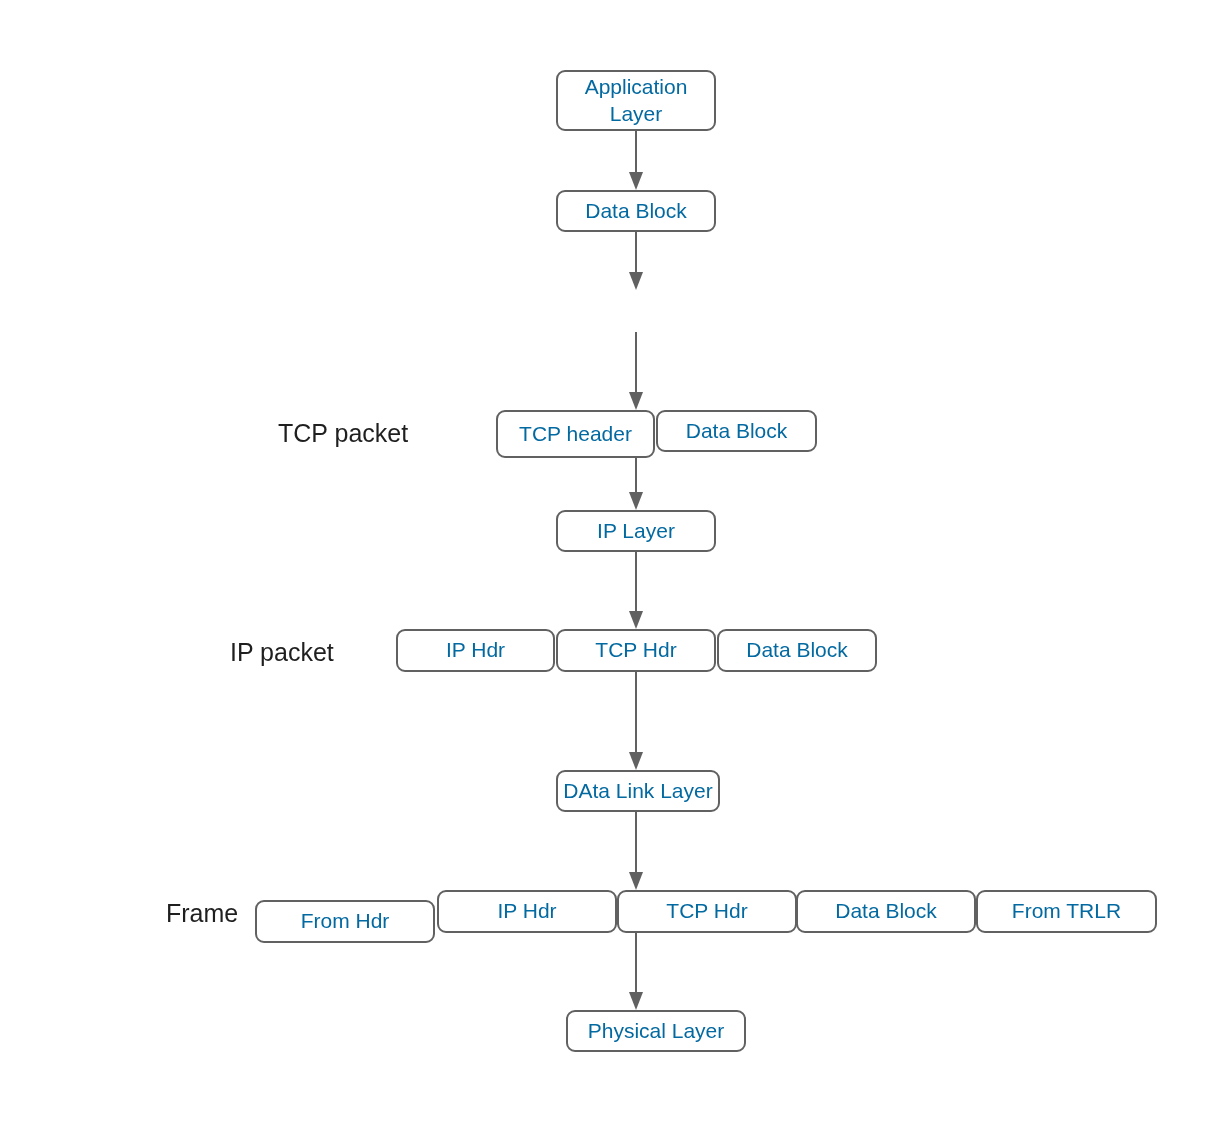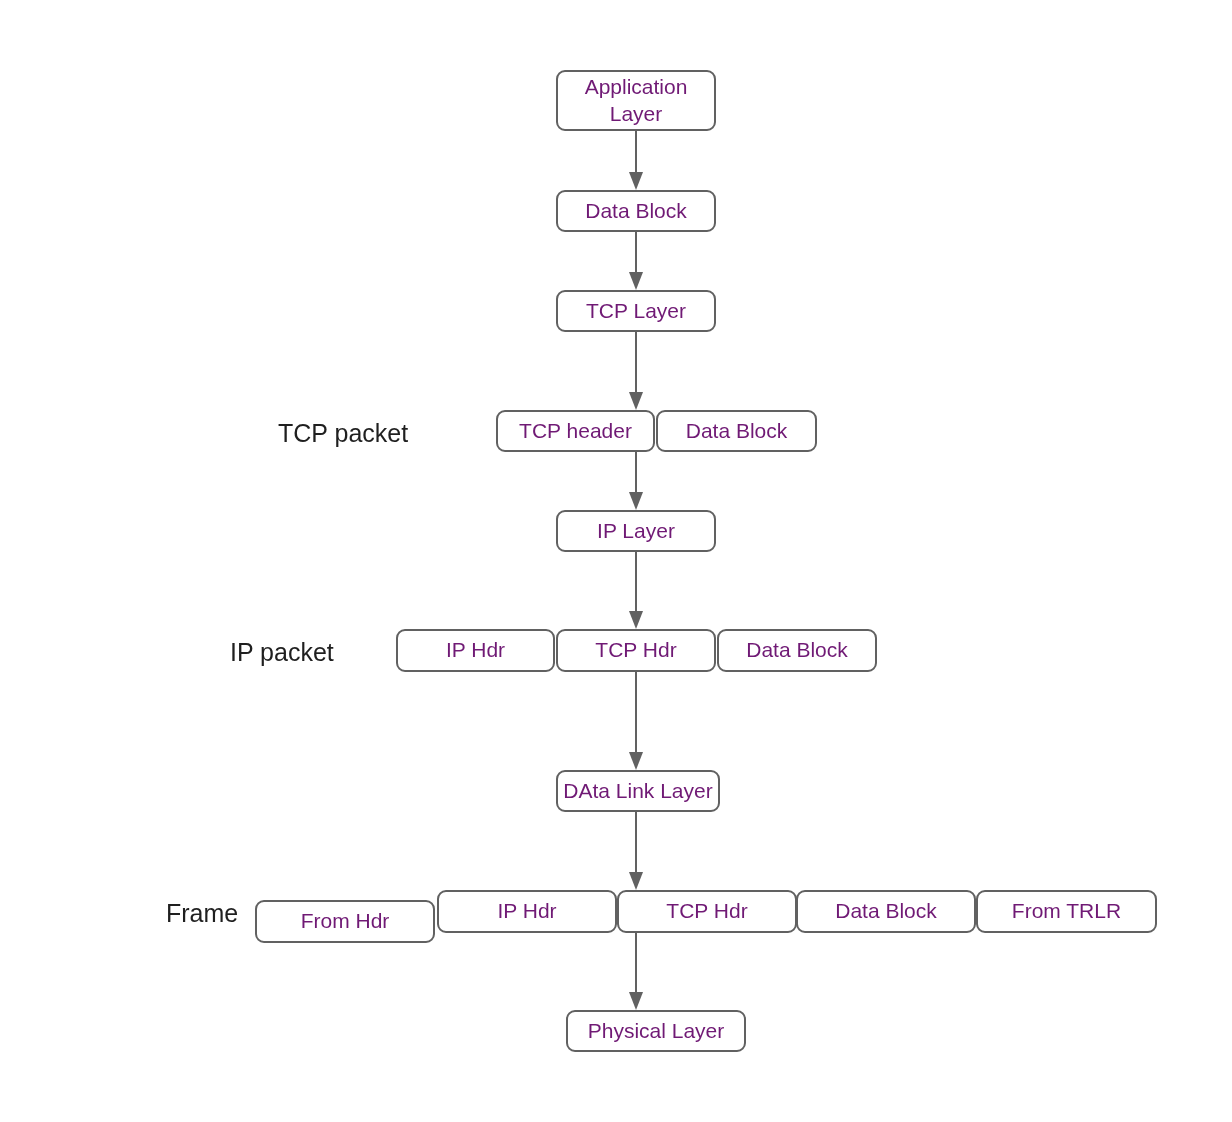--- a/index.html
+++ b/index.html
@@ -27,21 +27,21 @@
     box-sizing: border-box;
     border: 2px solid #616161;
     border-radius: 9px;
     background: #ffffff;
     display: flex;
     align-items: center;
     justify-content: center;
     text-align: center;
     font-size: 21px;
     line-height: 1.25;
-    color: #701a75;
+    color: #0369a1;
     z-index: 3;
   }
   .node .node-label {
     display: block;
     white-space: pre-line;
   }
   .side-label {
     position: absolute;
     font-size: 25px;
     color: #1f1f1f;
@@ -115,39 +115,36 @@
 
   <div class="node" style="left:556px; top:70px; width:160px; height:61px;">
     <span class="node-label">Application
 Layer</span>
   </div>
 
   <div class="node" style="left:556px; top:190px; width:160px; height:42px;">
     <span class="node-label">Data Block</span>
   </div>
 
-  <div class="node" style="left:556px; top:290px; width:160px; height:42px;">
-    <span class="node-label">TCP Layer</span>
-  </div>
 
   <div class="node" style="left:556px; top:510px; width:160px; height:42px;align-items:center;">
     <span class="node-label">IP Layer</span>
   </div>
 
   <div class="node" style="left:556px; top:770px; width:164px; height:42px;">
     <span class="node-label">DAta Link Layer</span>
   </div>
 
   <div class="node" style="left:566px; top:1010px; width:180px; height:42px;">
     <span class="node-label">Physical Layer</span>
   </div>
 
   <div class="side-label" style="left:278px; top:419px;">TCP packet</div>
 
-  <div class="node" style="left:496px; top:410px; width:159px; height:42px;">
+  <div class="node" style="left:496px; top:410px; width:159px; height:48px;">
     <span class="node-label">TCP header</span>
   </div>
   <div class="node" style="left:656px; top:410px; width:161px; height:42px;">
     <span class="node-label">Data Block</span>
   </div>
 
   <div class="side-label" style="left:230px; top:638px;">IP packet</div>
 
   <div class="node" style="left:396px; top:629px; width:159px; height:43px;">
     <span class="node-label">IP Hdr</span>

